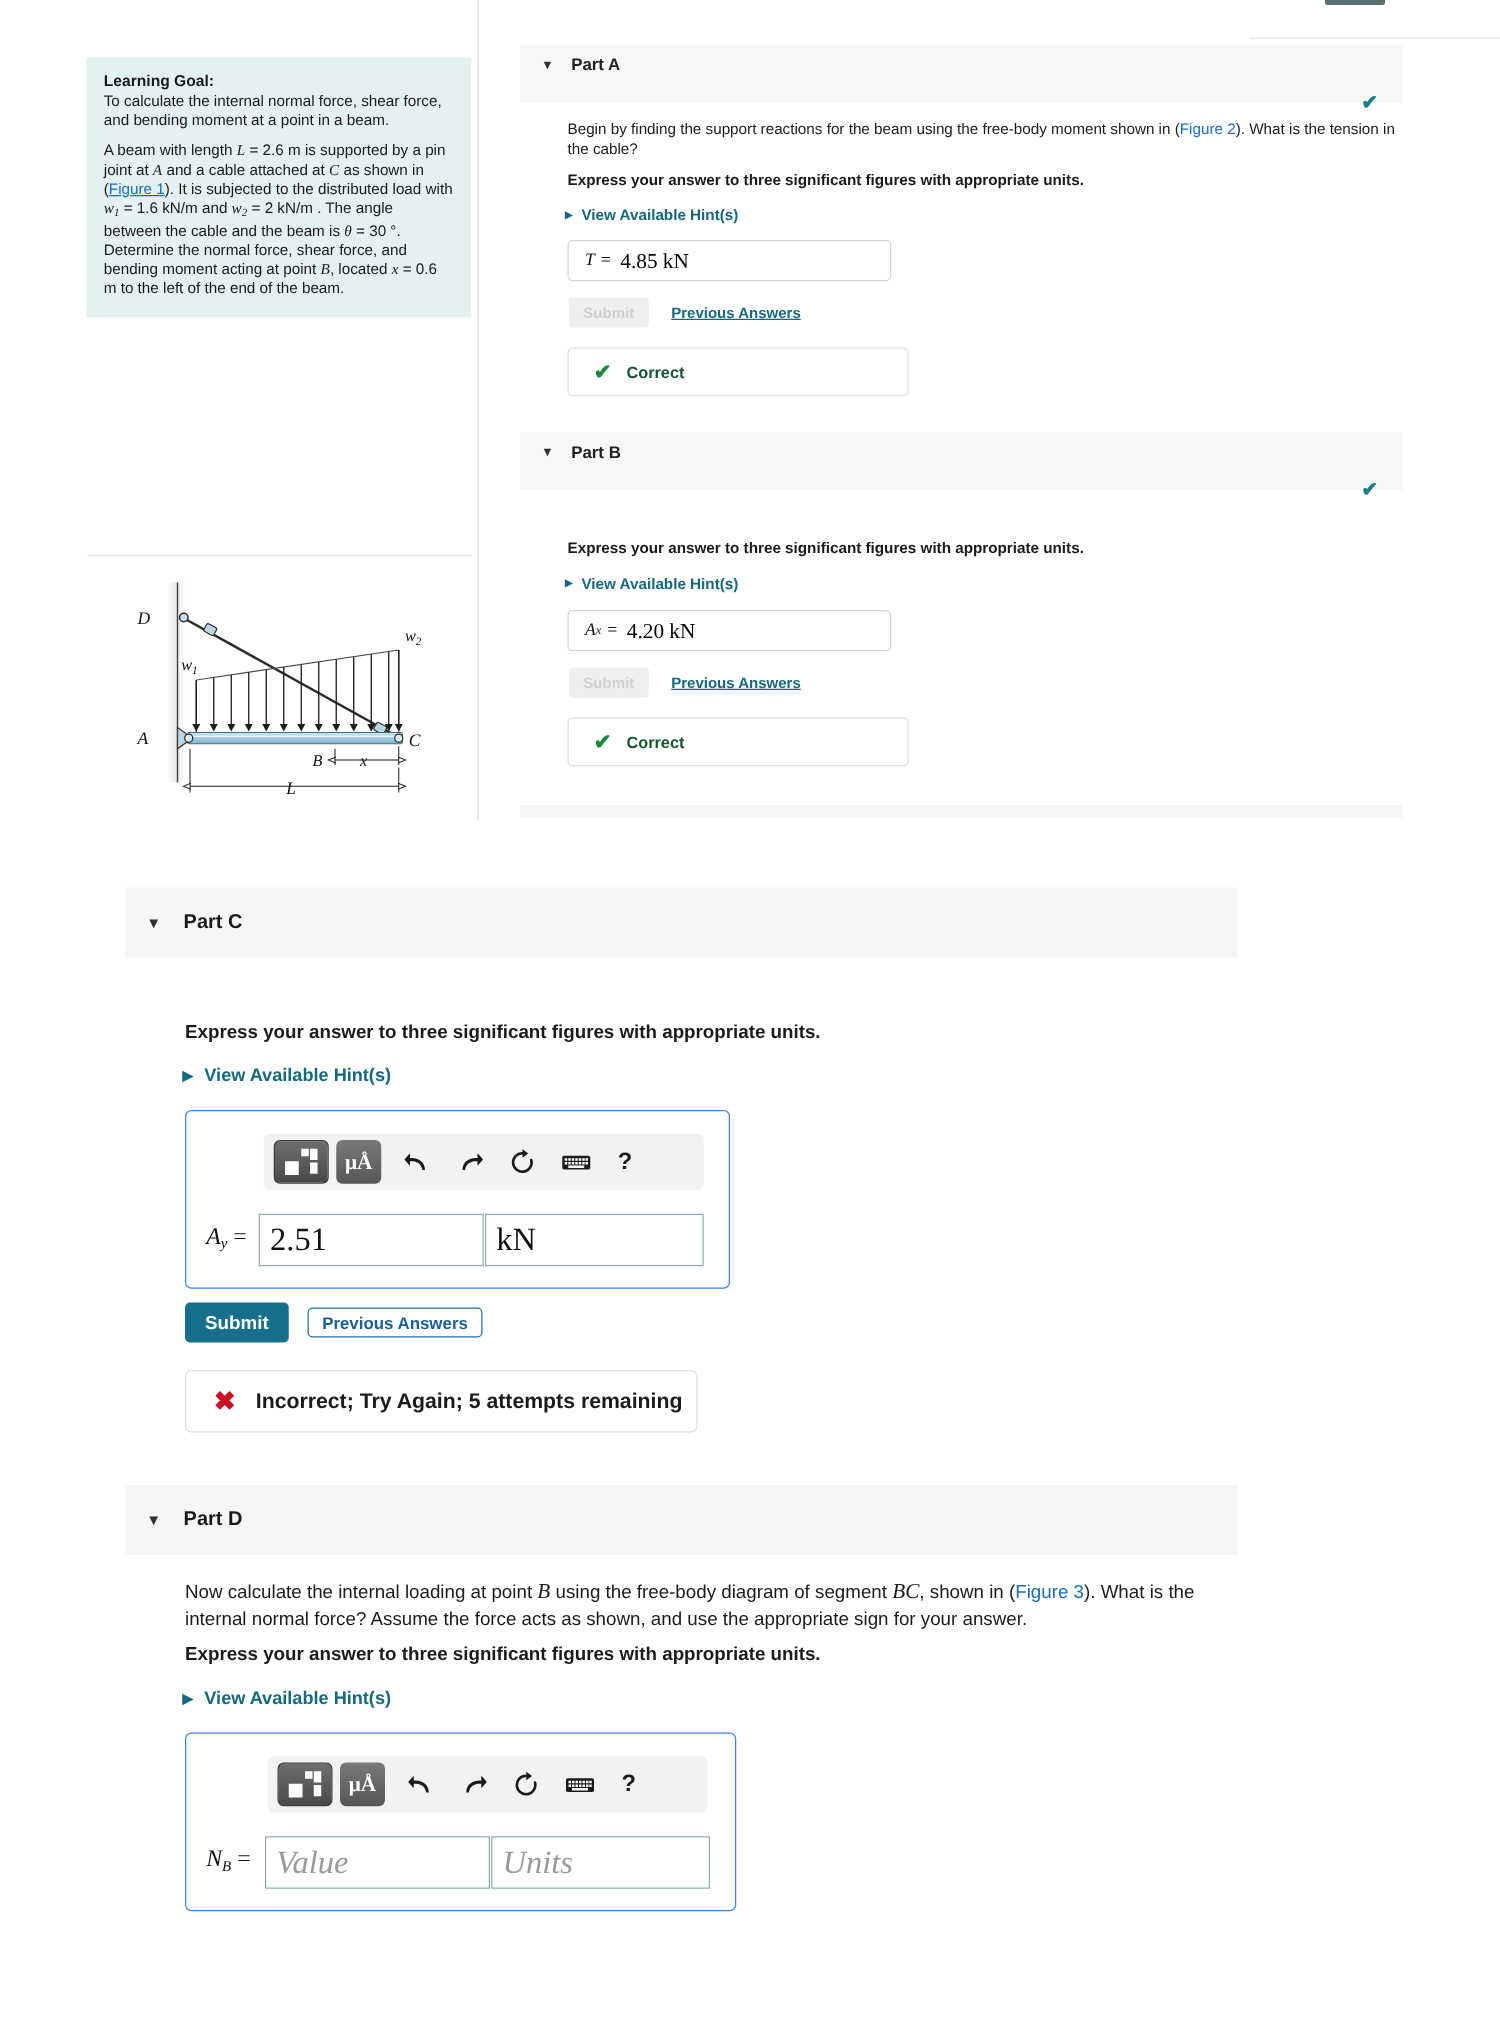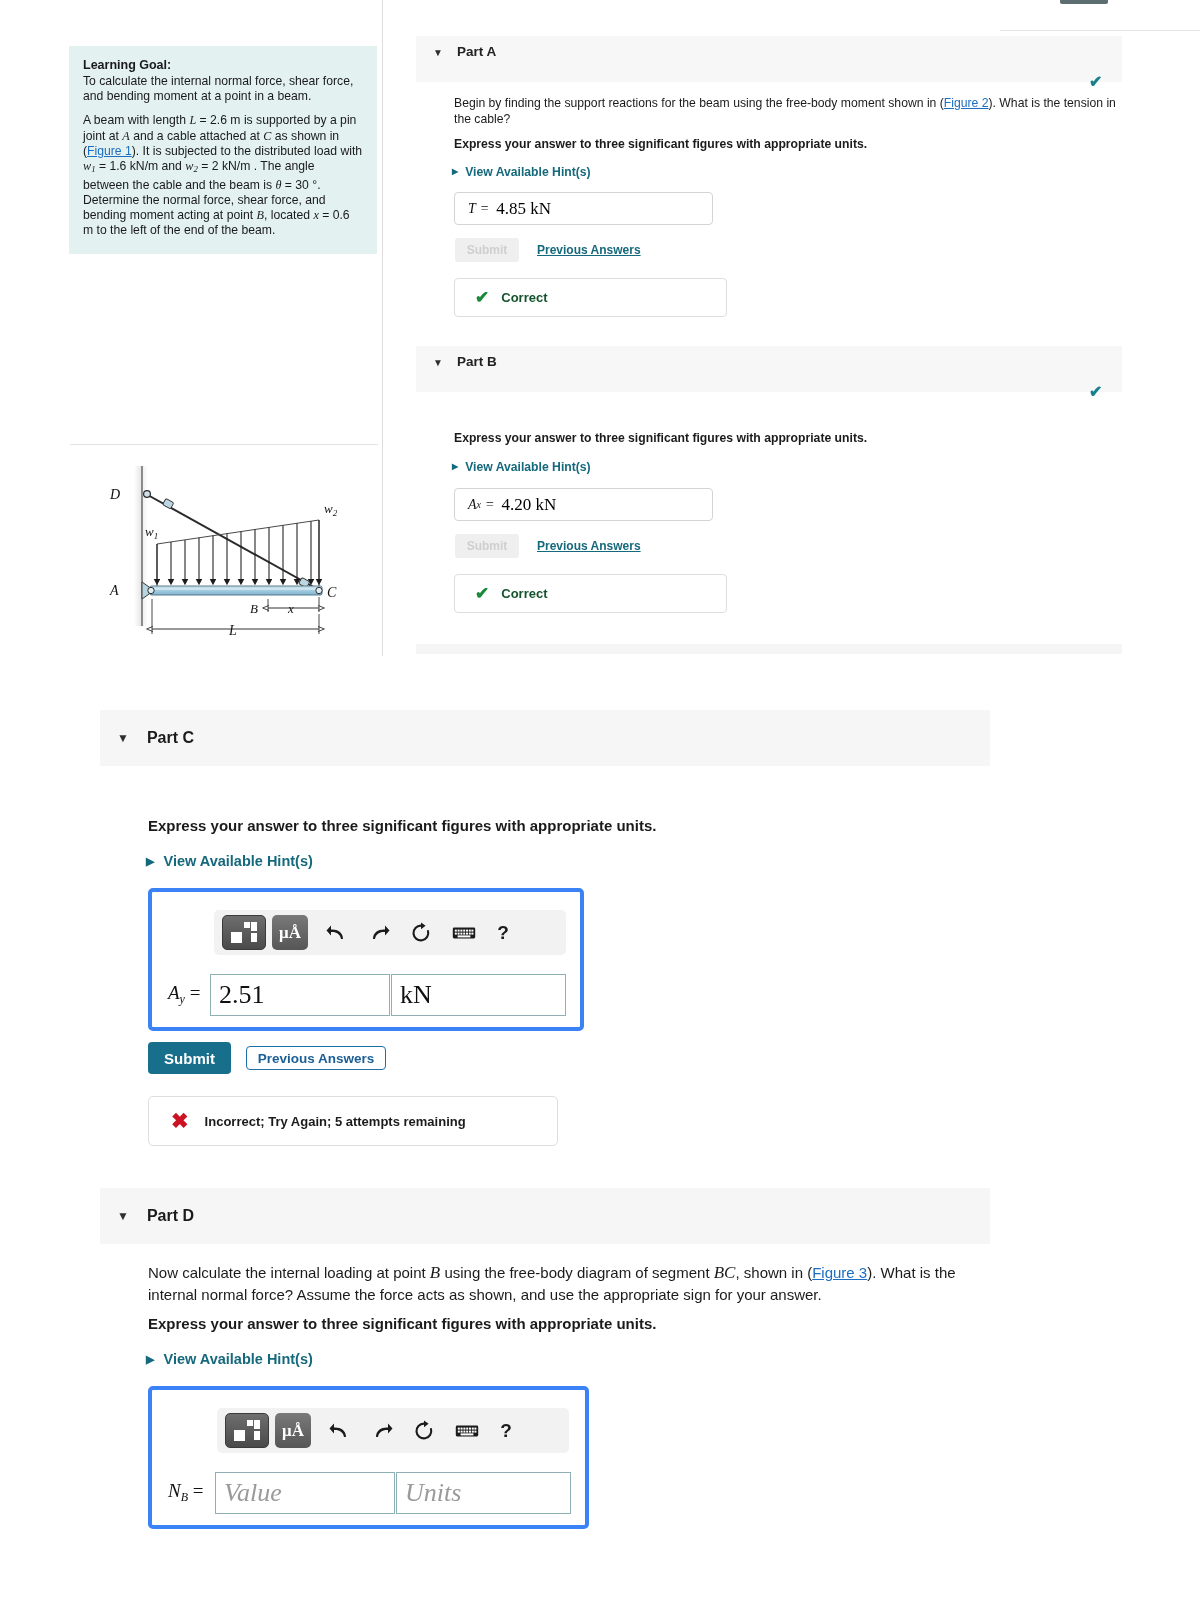--- a/index.html
+++ b/index.html
@@ -101,21 +101,21 @@
     font-size: 13.5px; font-weight: bold; color: #222;
     margin-left: 14px; margin-top: 8px;
   }
   .hdr-check {
     position: absolute; font-size: 16px; color: #17808a; font-weight: bold;
   }
   .q-text {
     position: absolute; font-size: 12.2px; line-height: 16px; color: #1b1b1b;
   }
   .q-bold { font-weight: bold; }
-  .link-inline { color: #1b6ec2; text-decoration: underline; cursor: pointer; }
+  .link-inline { color: #1b6ec2; cursor: pointer; }
   .hint-row {
     position: absolute; display: flex; align-items: center; gap: 7px;
     color: #15697c; font-weight: bold; cursor: pointer;
   }
   .hint-tri { font-size: 8px; line-height: 1; }
   .ans-box {
     position: absolute; border: 1px solid #d4d4d4; border-radius: 4px;
     background: #fff; display: flex; align-items: center;
     padding-left: 13px;
   }
@@ -164,21 +164,21 @@
     position: absolute; left: 148px; font-size: 15px; line-height: 22px; color: #1b1b1b;
   }
   .hint-row-w {
     position: absolute; left: 146px; display: flex; align-items: center; gap: 9px;
     color: #15697c; font-weight: bold; font-size: 14.5px; cursor: pointer;
   }
   .hint-tri-w { font-size: 11px; line-height: 1; }
 
   
   .ans-widget {
-    position: absolute; border: 4px solid #3b82f6; border-radius: 5px;
+    position: absolute; border: 1px solid #3b82f6; border-radius: 5px;
     background: #fff;
   }
   .tool-strip {
     position: absolute; background: #f2f2f2; border-radius: 5px;
     display: flex; align-items: center;
   }
   .tbtn {
     border-radius: 5px;
     background: linear-gradient(#6e6e6e, #4a4a4a);
     display: flex; align-items: center; justify-content: center;
@@ -217,21 +217,21 @@
     font-size: 13.5px; font-weight: bold;
     display: flex; align-items: center; justify-content: center;
     cursor: pointer;
   }
   .verdict-box-w {
     position: absolute; border: 1px solid #dedede; border-radius: 5px;
     background: #fff; display: flex; align-items: center;
     padding-left: 22px; gap: 16px;
   }
   .x-mark { color: #cc1122; font-size: 21px; font-weight: bold; }
-  .verdict-text-w { font-size: 13px; font-weight: bold; color: #1b1b1b; }
+  .verdict-text-w { font-size: 17px; font-weight: bold; color: #1b1b1b; }
 </style>
 </head>
 <body>
 
 <div id="page">
 
   <div class="top-stub"></div>
   <div class="top-rule"></div>
 
   <div class="v-divider"></div>

